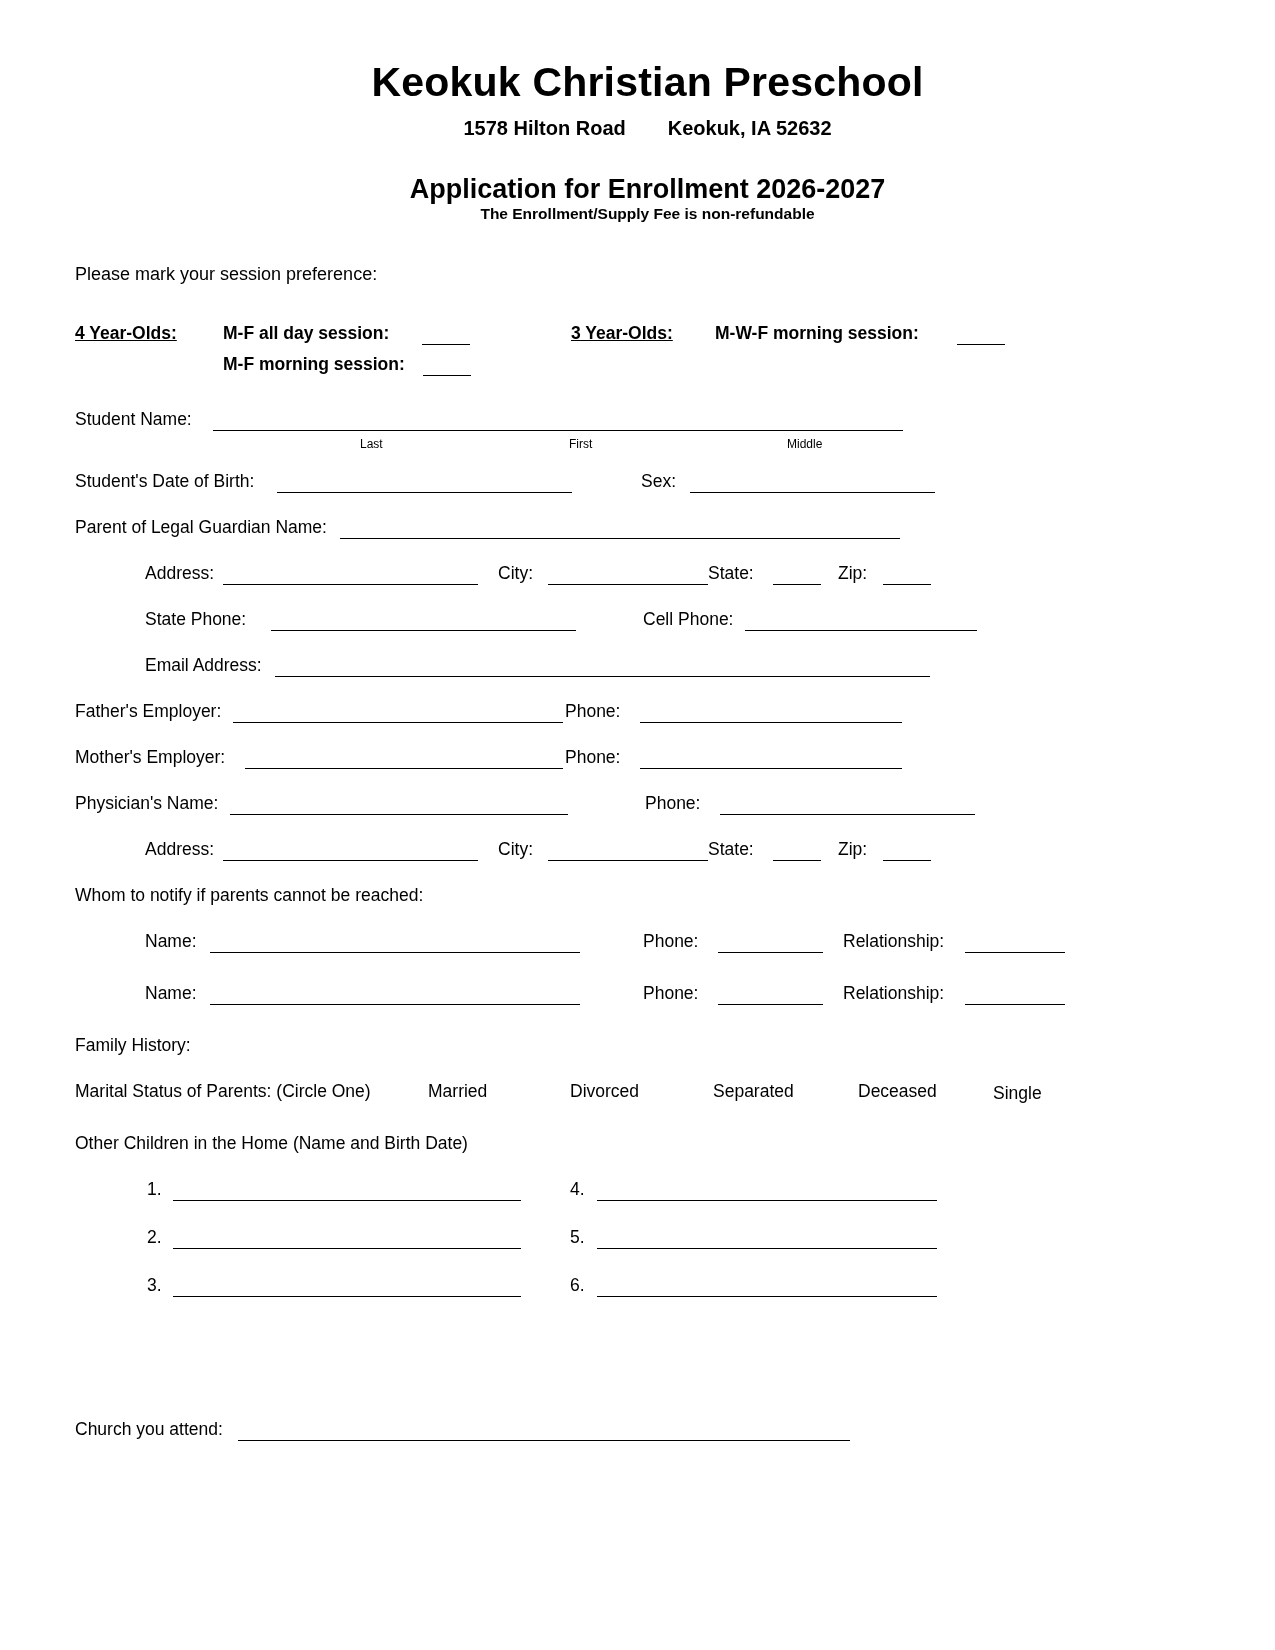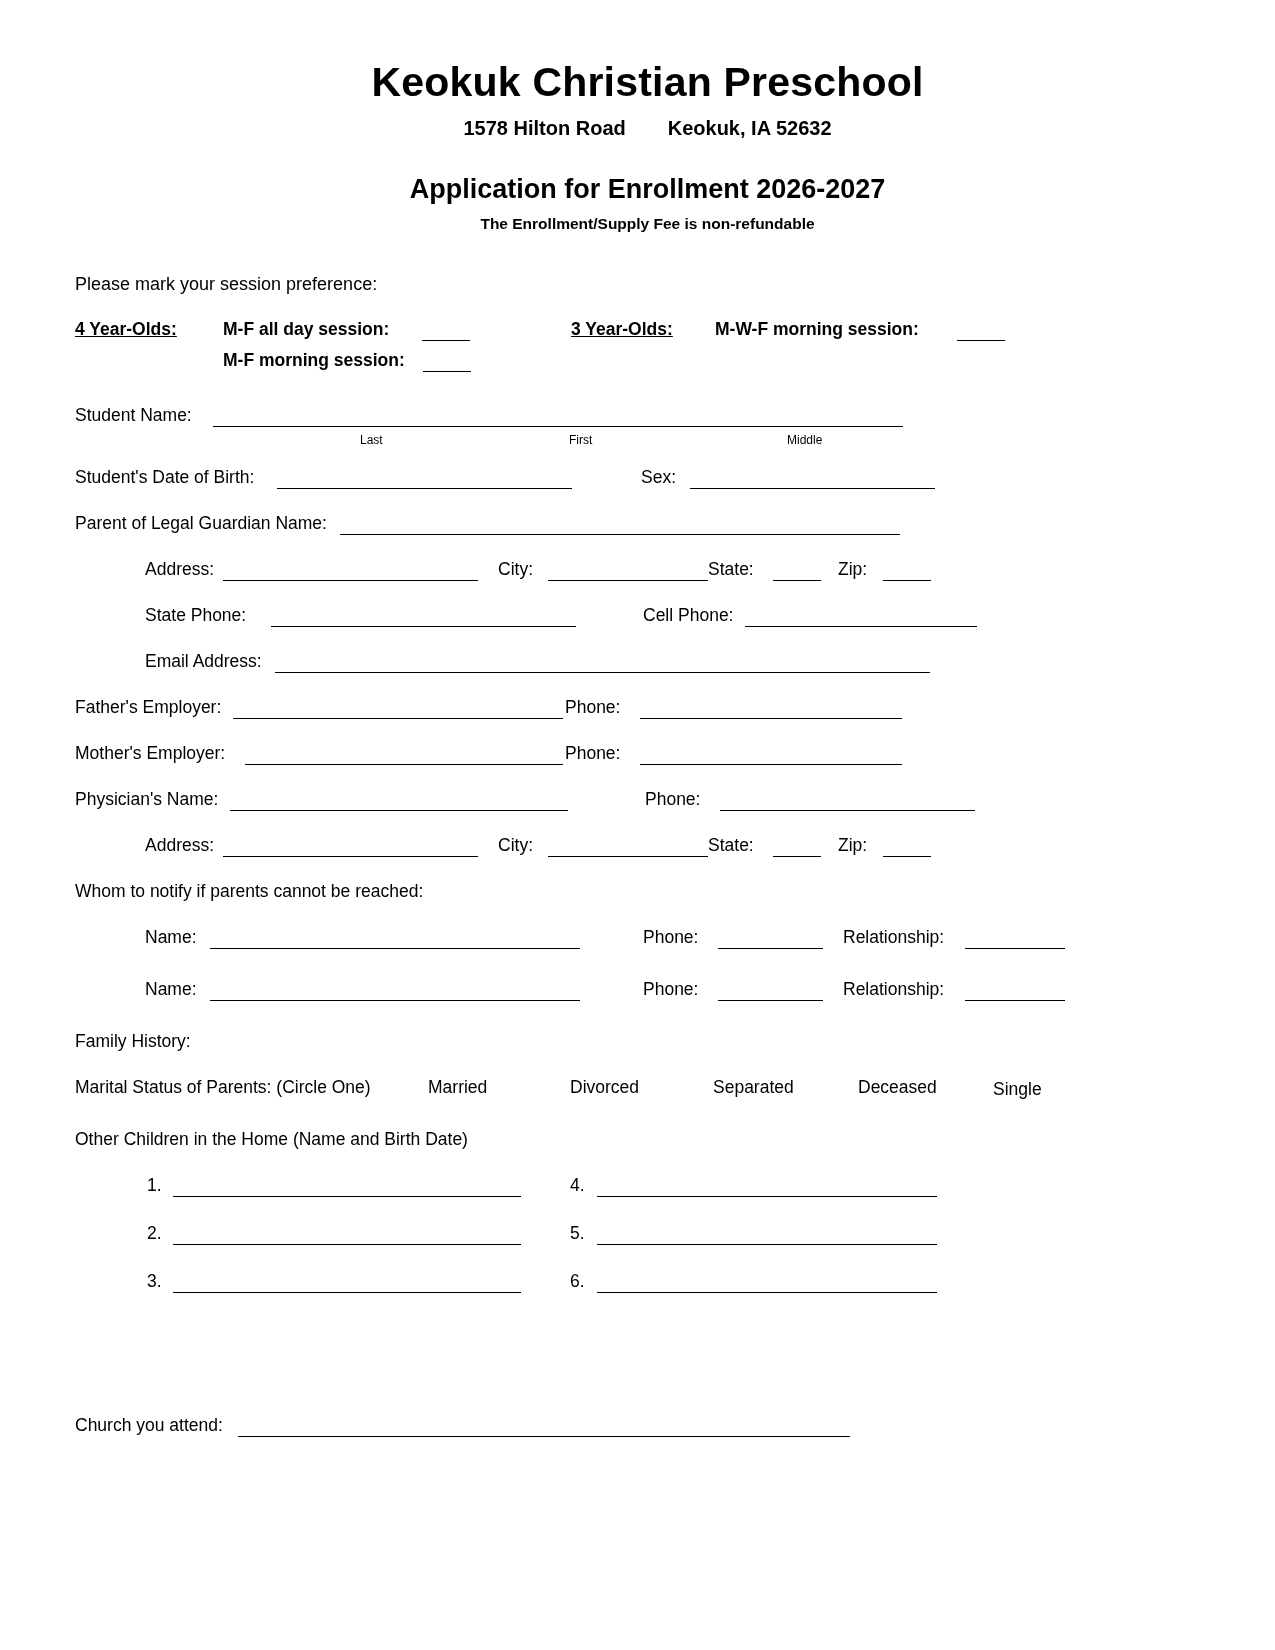--- a/index.html
+++ b/index.html
@@ -42,33 +42,32 @@
   }
   .school-addr .gap1 { display:inline-block; width: 42px; }
   .app-title {
     font-size: 27px;
     font-weight: bold;
     margin-top: 34px;
   }
   .fee-note {
     font-size: 15.5px;
     font-weight: bold;
-    margin-top: 10px;
   }
 
   
   .content {
     margin-left: 75px;
     margin-right: 60px;
     margin-top: 42px;
     font-size: 17.5px;
     line-height: 1.0;
   }
 
-  .session-prompt { font-size: 18px; margin-bottom: 28px; }
+  .session-prompt { font-size: 18px; margin-bottom: 42px; }
   .u { text-decoration: underline; }
   .b { font-weight: bold; }
 
   .abs { position: absolute; }
 
   
   .ln {
     display: inline-block;
     border-bottom: 1.3px solid #000;
     height: 0.95em;

